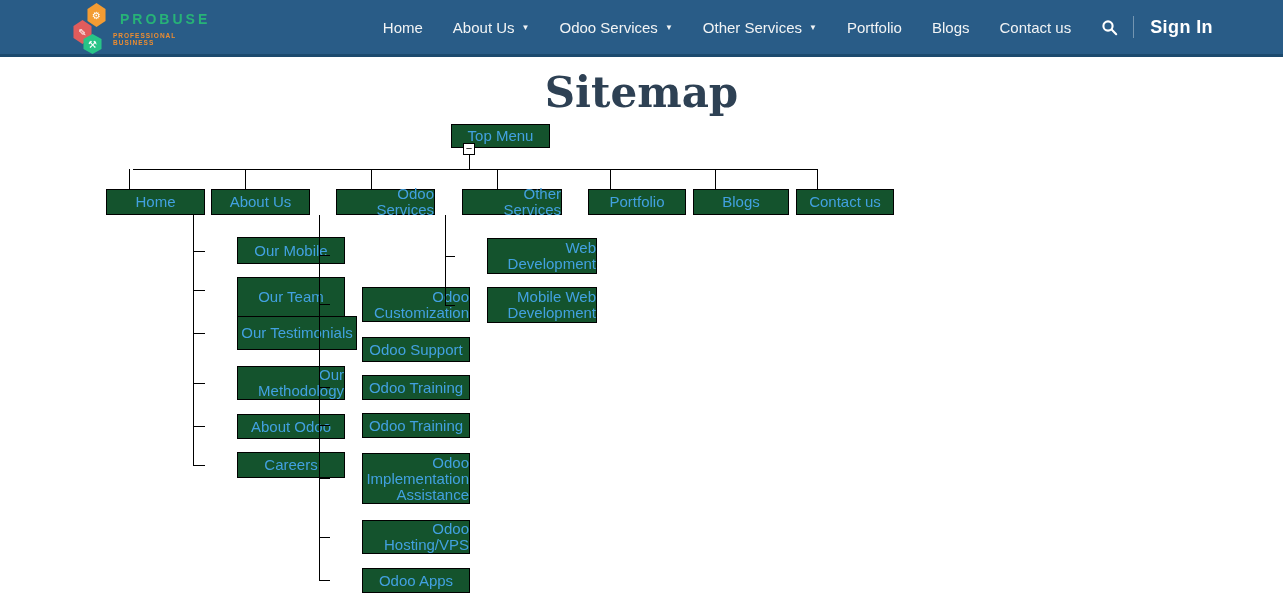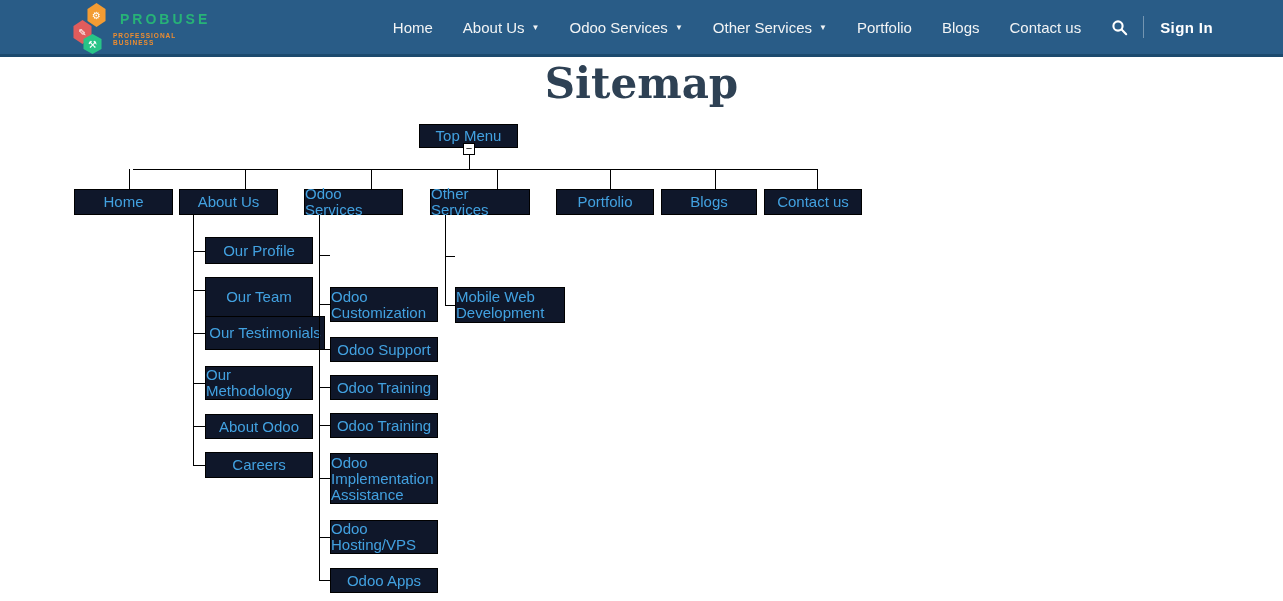--- a/index.html
+++ b/index.html
@@ -22,33 +22,33 @@
   .tagline { position:absolute; left:45px; top:32px; color:#ef8d2f; font-size:6.5px;
              letter-spacing:1px; font-weight:bold; }
   .nav { margin-left:auto; display:flex; align-items:center; gap:30px; }
   .nav-link { color:#f2f4f5; font-size:15px; text-decoration:none; cursor:pointer;
               display:flex; align-items:center; white-space:nowrap; }
   .caret { font-size:8px; margin-left:7px; color:#f2f4f5; }
   .nav-right { display:flex; align-items:center; }
   .search-btn { cursor:pointer; display:flex; align-items:center; }
   .nav-sep { width:1px; height:22px; background:rgba(255,255,255,0.35);
              margin:0 16px 0 15px; }
-  .signin { color:#fff; font-size:15px; font-weight:bold; letter-spacing:0.4px;
+  .signin { color:#fff; font-size:18px; font-weight:bold; letter-spacing:0.4px;
             text-decoration:none; cursor:pointer; white-space:nowrap; }
 
   
-  .page-title { text-align:center; margin-top:2px;
+  .page-title { text-align:center; margin-top:11px;
                 font-family:"DejaVu Serif","Liberation Serif",serif;
                 font-size:42px; color:#2e4154; }
 
   
   .tree-layer { position:absolute; left:0; top:0; width:1283px; height:601px; }
-  .tnode { position:absolute; border:1px solid #000; background:#0f172a; color:#42a1e0;
+  .tnode { position:absolute; border:1px solid #000; background:#14532d; color:#42a1e0;
            font-size:15px; line-height:16px; display:flex; align-items:center;
-           justify-content:center; text-align:left; cursor:pointer; }
+           justify-content:center; text-align:right; cursor:pointer;margin-left:32px; }
   .tline { position:absolute; background:#000; }
   .v { width:1px; } .h { height:1px; }
   .collapse-box { position:absolute; left:463px; top:143px; width:12px; height:12px;
                   border:1px solid #000; background:#fff; color:#000; font-size:11px;
                   line-height:9px; text-align:center; cursor:pointer; z-index:2; }
 </style>
 </head>
 <body>
 
 <header class="navbar">
@@ -122,21 +122,21 @@
   <div class="tnode" style="left:661px;top:189px;width:96px;height:26px">Blogs</div>
   <div class="tnode" style="left:764px;top:189px;width:98px;height:26px">Contact us</div>
 
   <div class="tline v" style="left:193px;top:215px;height:251px"></div>
   <div class="tline h" style="left:193px;top:251px;width:12px"></div>
   <div class="tline h" style="left:193px;top:290px;width:12px"></div>
   <div class="tline h" style="left:193px;top:333px;width:12px"></div>
   <div class="tline h" style="left:193px;top:383px;width:12px"></div>
   <div class="tline h" style="left:193px;top:426px;width:12px"></div>
   <div class="tline h" style="left:193px;top:465px;width:12px"></div>
-  <div class="tnode" style="left:205px;top:237px;width:108px;height:27px">Our Profile</div>
+  <div class="tnode" style="left:205px;top:237px;width:108px;height:27px">Our Mobile</div>
   <div class="tnode" style="left:205px;top:277px;width:108px;height:40px">Our Team</div>
   <div class="tnode" style="left:205px;top:316px;width:120px;height:34px">Our Testimonials</div>
   <div class="tnode" style="left:205px;top:366px;width:108px;height:34px">Our Methodology</div>
   <div class="tnode" style="left:205px;top:414px;width:108px;height:25px">About Odoo</div>
   <div class="tnode" style="left:205px;top:452px;width:108px;height:26px">Careers</div>
 
   <div class="tline v" style="left:319px;top:215px;height:365px"></div>
   <div class="tline h" style="left:319px;top:255px;width:11px"></div>
   <div class="tline h" style="left:319px;top:304px;width:11px"></div>
   <div class="tline h" style="left:319px;top:349px;width:11px"></div>
@@ -149,15 +149,16 @@
   <div class="tnode" style="left:330px;top:337px;width:108px;height:25px">Odoo Support</div>
   <div class="tnode" style="left:330px;top:375px;width:108px;height:25px">Odoo Training</div>
   <div class="tnode" style="left:330px;top:413px;width:108px;height:25px">Odoo Training</div>
   <div class="tnode" style="left:330px;top:453px;width:108px;height:51px">Odoo Implementation Assistance</div>
   <div class="tnode" style="left:330px;top:520px;width:108px;height:34px">Odoo Hosting/VPS</div>
   <div class="tnode" style="left:330px;top:568px;width:108px;height:25px">Odoo Apps</div>
 
   <div class="tline v" style="left:445px;top:215px;height:91px"></div>
   <div class="tline h" style="left:445px;top:256px;width:10px"></div>
   <div class="tline h" style="left:445px;top:305px;width:10px"></div>
+  <div class="tnode" style="left:455px;top:238px;width:110px;height:36px">Web Development</div>
   <div class="tnode" style="left:455px;top:287px;width:110px;height:36px">Mobile Web Development</div>
 
 </div>
 
 </body></html>

